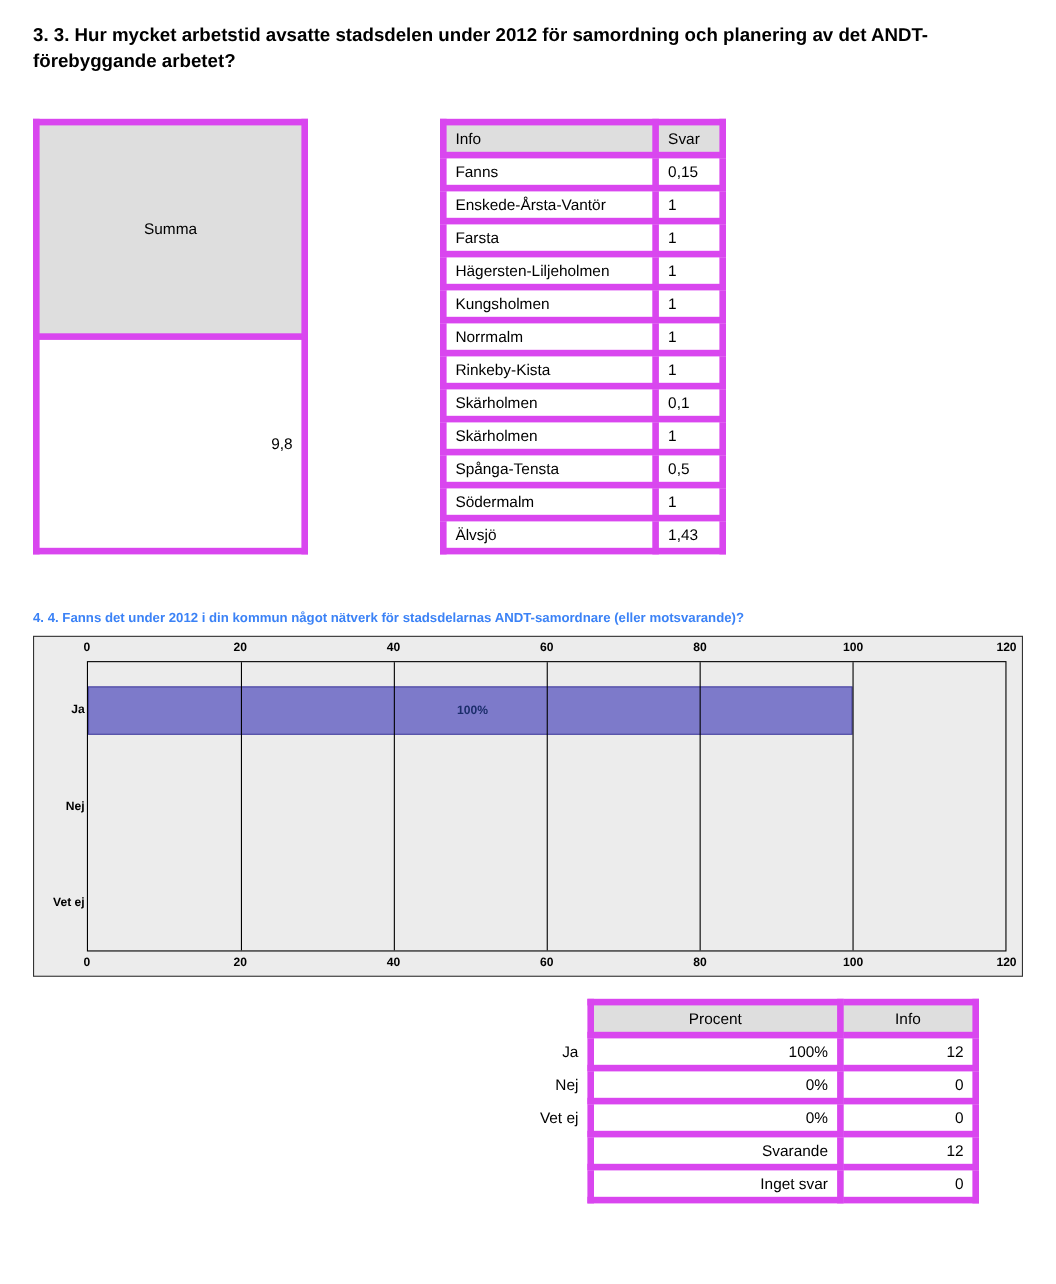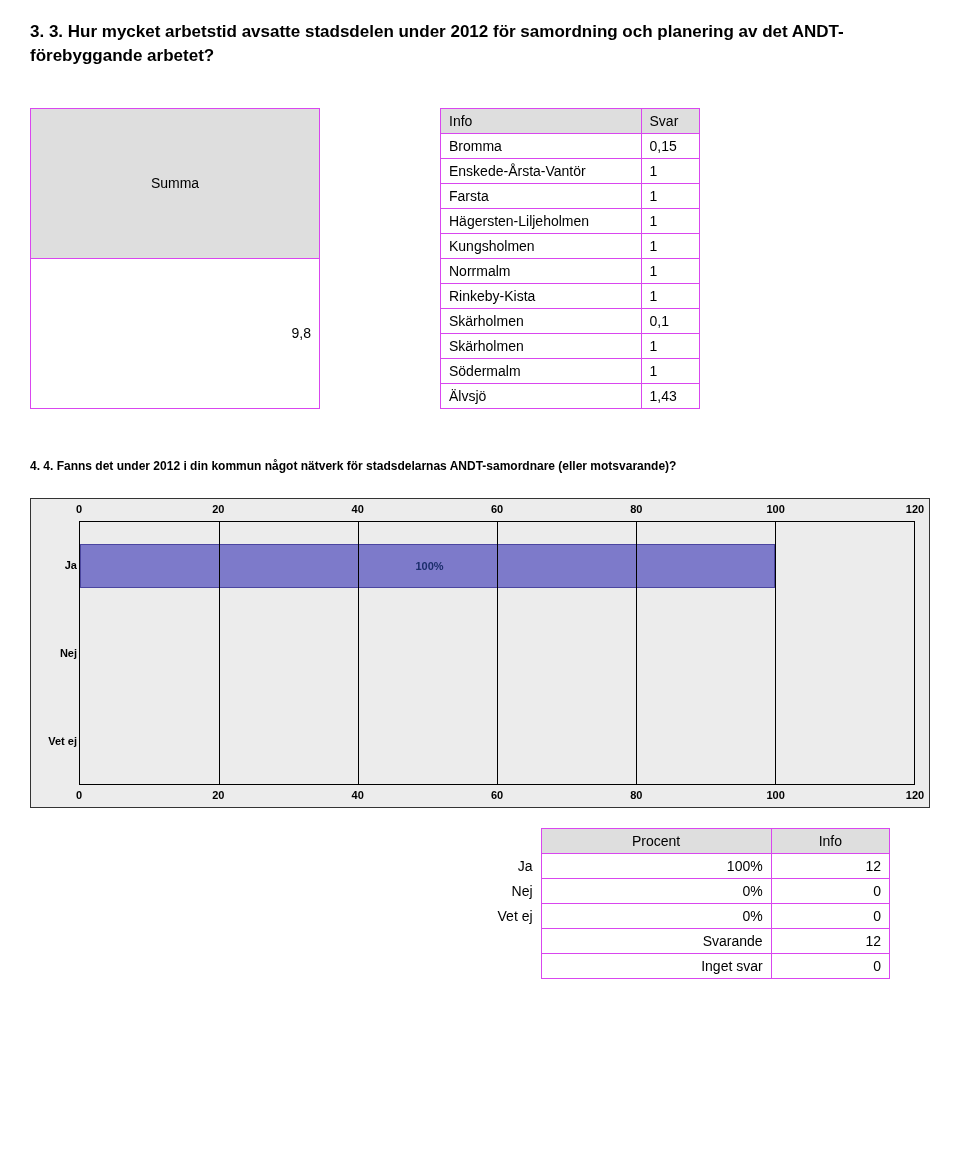--- a/index.html
+++ b/index.html
@@ -19,43 +19,43 @@
     line-height: 1.4;
   }
   .top-row {
     display: flex;
     gap: 120px;
     margin-bottom: 50px;
   }
   table {
     border-collapse: collapse;
   }
-  table.tsum { width: 290px; }
+  table.tsum { width: 250px; }
   table.tdata { width: 260px; }
   table.tpercent { width: 500px; margin-left: 360px; margin-top: 20px; }
   td, th {
-    border: 1px solid #d946ef;
+    border: 6px solid #d946ef;
     padding: 4px 8px;
     font-weight: normal;
     text-align: left;
   }
   th.hdr {
     background: #dedede;
   }
   td.rnum { text-align: right; margin-top: 18px; }
   .chart-wrap {
     width: 900px;
     margin: 10px auto 20px;
   }
   .chart-title {
-    color: #000000;
+    color: #3b82f6;
     font-weight: bold;
     font-size: 12px;
     line-height: 1.3;
-    margin-bottom: 24px;
+    margin-bottom: 9px;
   }
   .chart-box {
     border: 1px solid #333;
     background: #ececec;
     padding: 10px 14px 10px 14px;
     position: relative;
     height: 310px;
   }
   .axis-top, .axis-bot {
     position: absolute;
@@ -131,21 +131,21 @@
 
   <table class="tdata">
     <tbody>
         <tr>
       <th class="hdr">Info</th>
       <th class="hdr">Svar</th>
     </tr>
     </tbody>
       <tbody id="info-rows">
         <tr>
-          <td>Bromma</td>
+          <td>Fanns</td>
           <td>0,15</td>
         </tr>
         <tr>
           <td>Enskede-Årsta-Vantör</td>
           <td>1</td>
         </tr>
         <tr>
           <td>Farsta</td>
           <td>1</td>
         </tr>
@@ -165,20 +165,24 @@
           <td>Rinkeby-Kista</td>
           <td>1</td>
         </tr>
         <tr>
           <td>Skärholmen</td>
           <td>0,1</td>
         </tr>
         <tr>
           <td>Skärholmen</td>
           <td>1</td>
+        </tr>
+        <tr>
+          <td>Spånga-Tensta</td>
+          <td>0,5</td>
         </tr>
         <tr>
           <td>Södermalm</td>
           <td>1</td>
         </tr>
         <tr>
           <td>Älvsjö</td>
           <td>1,43</td>
         </tr>
       </tbody>

